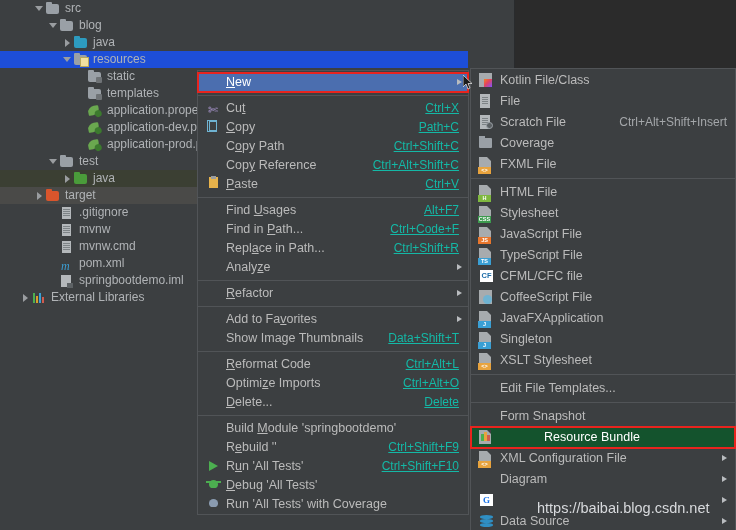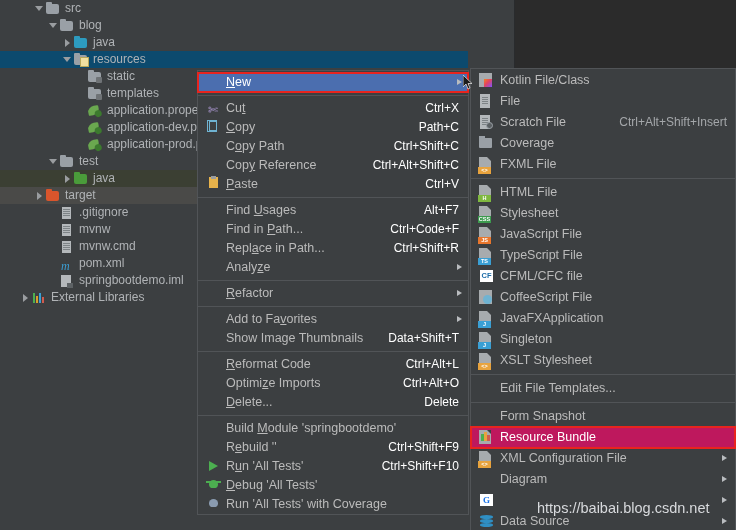--- a/index.html
+++ b/index.html
@@ -23,21 +23,21 @@
   #editor-area{
     position:absolute; left:515px; top:0; width:221px; height:530px;
     background:#2b2b2b;
   }
   .tree-row{
     position:relative; height:17px; line-height:17px;
     white-space:nowrap; display:flex; align-items:center;
     padding-left:20px; color:#a9b7c6;
   }
   .tree-row .lbl{ font-size:12px; color:#b0b3b6; }
-  .tree-row.selected{ background:#0c4a6e;align-items:flex-end; }
+  .tree-row.selected{ background:#1d4ed8;align-items:flex-end; }
   .tree-row.sel-green{ background:#3b3f33; }
   .tree-row.sel-gray{ background:#4a4a48; }
   .arrow{
     width:11px; height:17px; flex:0 0 11px; position:relative;
   }
   .arrow.right::before{
     content:""; position:absolute; left:3px; top:5px;
     border-left:5px solid #9a9da0; border-top:4px solid transparent;
     border-bottom:4px solid transparent;
   }
@@ -81,21 +81,21 @@
     position:absolute; left:197px; top:70px; width:272px;
     background:#3c3f41; border:1px solid #515457;
     padding:2px 0 0 0; z-index:50;
   }
   .mi{
     position:relative; height:19px; line-height:19px; display:flex; align-items:center;
     padding-left:8px; white-space:nowrap; color:#bbbbbb; font-size:12.5px;justify-content:space-between;
   }
   .mi .mico{ width:17px; flex:0 0 17px; height:19px; position:relative; margin-right:3px; }
   .mi .mtext{ flex:1 1 auto; }
-  .mi .mkey{ color:#ffffff; font-size:12px; padding-right:9px; }
+  .mi .mkey{ color:#14b8a6; font-size:12px; padding-right:9px;text-decoration:underline; }
   .mi .submark{ position:absolute; right:6px; top:6px;
     border-left:5px solid #b9bcbf; border-top:3.5px solid transparent; border-bottom:3.5px solid transparent; }
   .mi.highlight{ background:#4b6eaf; color:#ffffff; }
   .mi u{ text-decoration:underline; }
   .msep{ height:1px; background:#515457; margin:3px 0; }
   .redbox{ outline:2px solid #e8241e; outline-offset:-1px; }
   .scissors{ color:#b39ddb; font-size:12px; position:absolute; left:2px; top:2px; }
   .copyic{ position:absolute; left:3px; top:3px; width:8px; height:10px; border:1.4px solid #6fb3d2; }
   .copyic::after{ content:""; position:absolute; left:-3px; top:-2px; width:8px; height:10px; border:1.4px solid #6fb3d2; background:#3c3f41; z-index:-1;}
   .pasteic{ position:absolute; left:3px; top:2px; width:9px; height:11px; background:#e8b34b; }
@@ -112,21 +112,21 @@
   }
   .si{
     position:relative; height:21px; line-height:21px; display:flex; align-items:center;
     padding-left:6px; white-space:nowrap; color:#bbbbbb; font-size:12.5px;
   }
   .si .sico{ width:20px; flex:0 0 20px; height:21px; position:relative; margin-right:3px; }
   .si .stext{ flex:1 1 auto; }
   .si .skey{ color:#a4a7aa; font-size:12px; padding-right:8px; }
   .si .submark{ position:absolute; right:8px; top:7px;
     border-left:5px solid #b9bcbf; border-top:3.5px solid transparent; border-bottom:3.5px solid transparent; }
-  .si.highlight{ background:#be185d; color:#ffffff; }
+  .si.highlight{ background:#14532d; color:#ffffff;gap:44px; }
   
   .ftile{ position:absolute; left:2px; top:3px; width:12px; height:14px; background:#a7abae; }
   .ftile::before{ content:""; position:absolute; right:0; top:0; border-top:4px solid #3c3f41; border-left:4px solid transparent; }
   .ftag{ position:absolute; left:1px; bottom:1px; width:13px; height:7px; font-size:5.5px; line-height:7px;
          text-align:center; color:#fff; font-family:"Liberation Sans", sans-serif; font-weight:bold; }
   .plainfile{ position:absolute; left:3px; top:3px; width:10px; height:14px; background:#b4b8bb; }
   .plainfile::after{ content:""; position:absolute; left:2px; top:3px; width:6px; height:1px;
     background:#7d8386; box-shadow:0 2px 0 #7d8386, 0 4px 0 #7d8386, 0 6px 0 #7d8386; }
   .dirico{ position:absolute; left:2px; top:5px; width:13px; height:10px; background:#9aa0a6; border-radius:1px; }
   .dirico::before{ content:""; position:absolute; left:0; top:-2px; width:6px; height:3px; background:#9aa0a6; }

